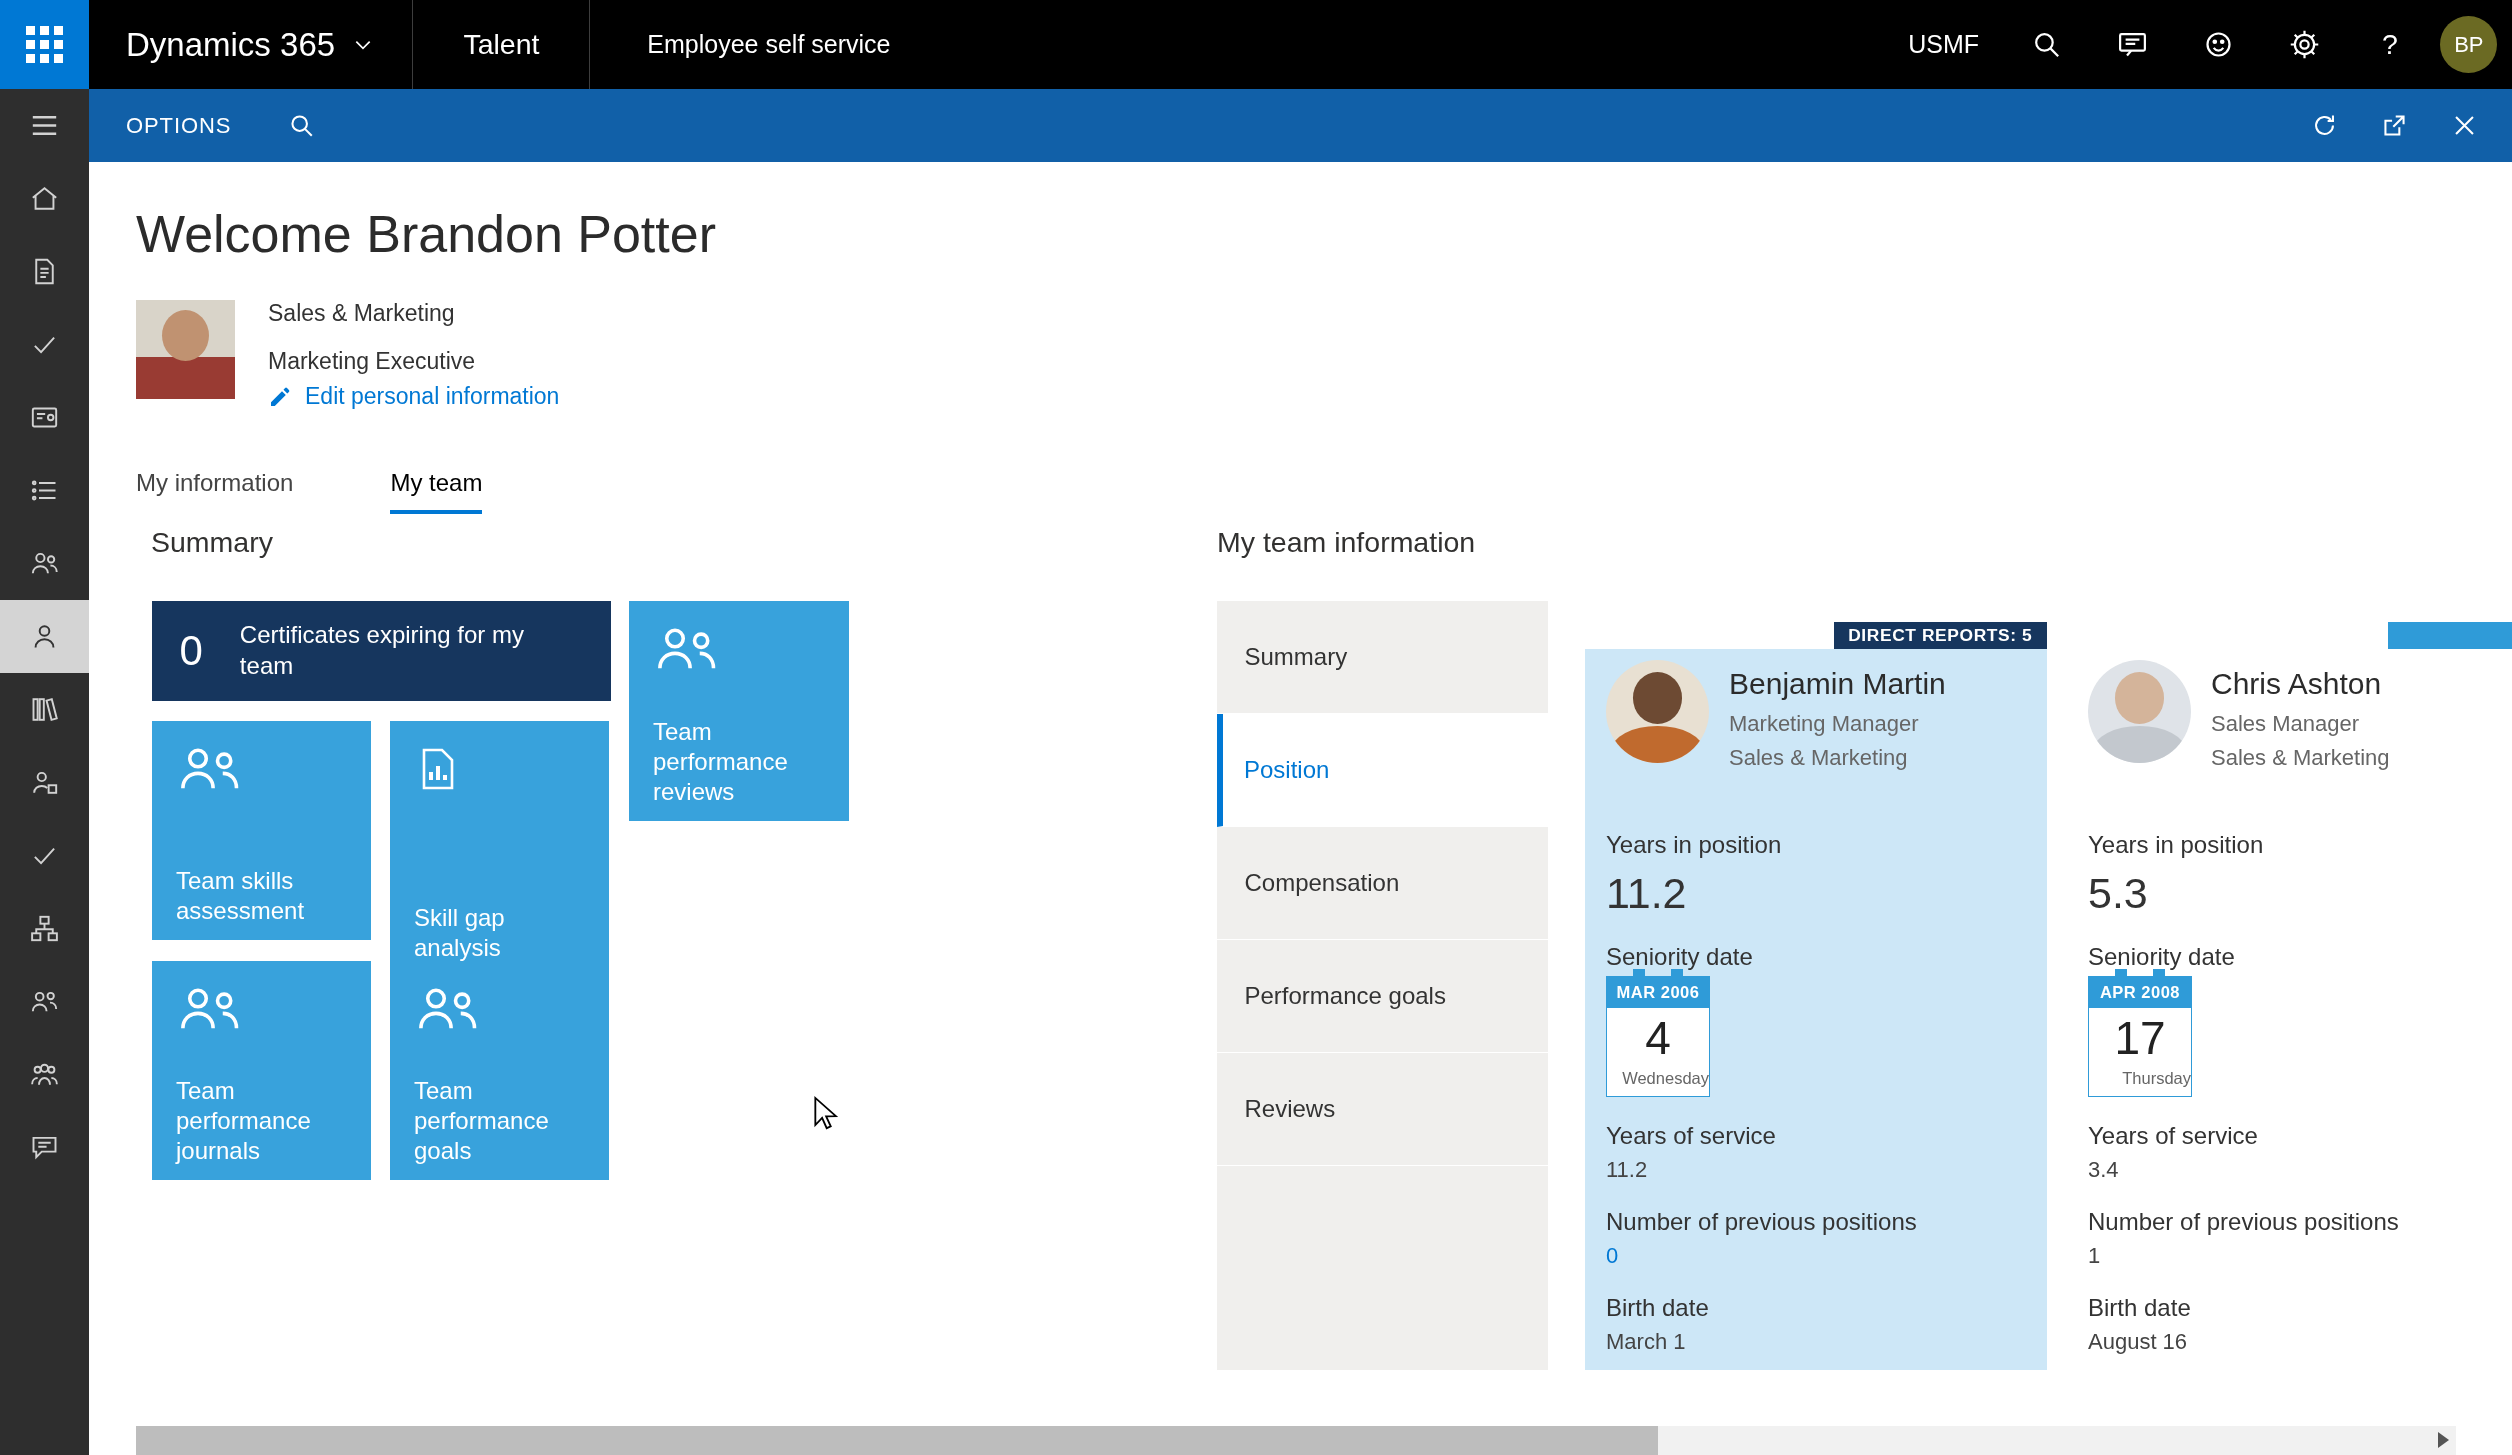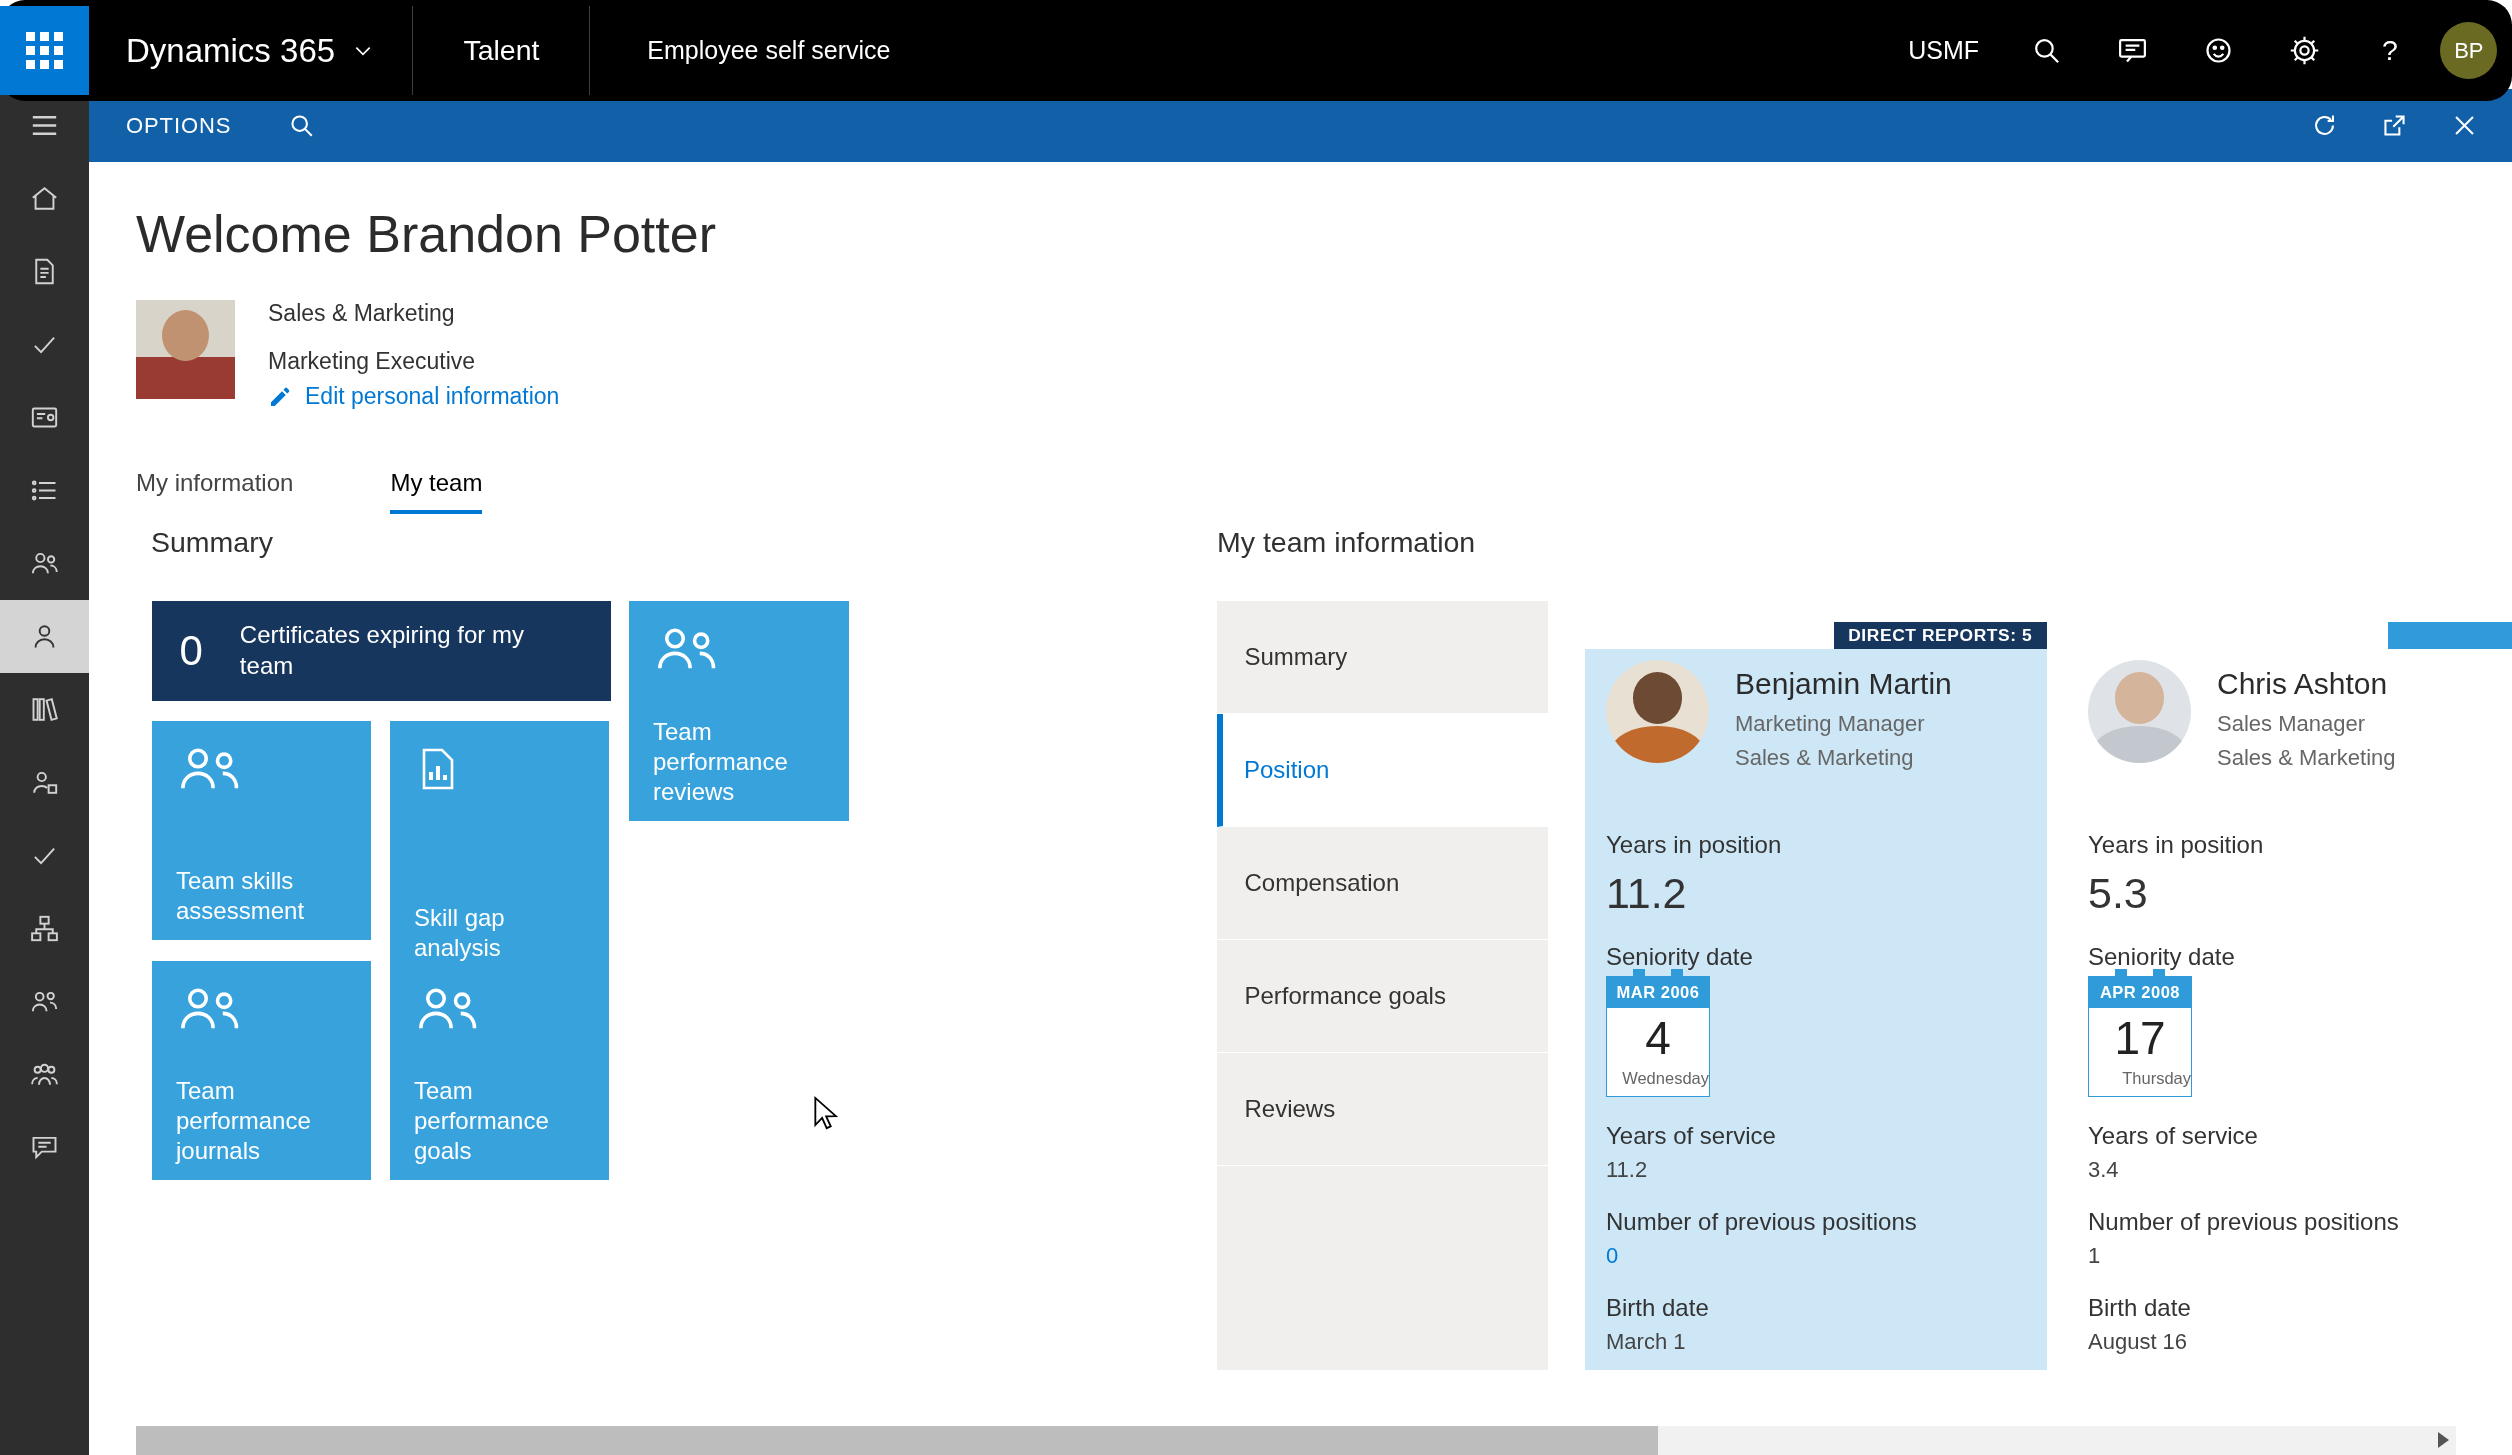--- a/index.html
+++ b/index.html
@@ -1,21 +1,21 @@
 <!DOCTYPE html>
 <html style="font-size:14.7px"><head>
 <meta charset="utf-8">
 <style>
   * { box-sizing: border-box; margin: 0; padding: 0; }
   html,body { width:2512px; height:1455px; overflow:hidden; }
   body { font-family:"Liberation Sans", sans-serif; background:#fff; color:#333; }
   .app { position:relative; width:2512px; height:1455px; overflow:hidden; }
 
   
-  .topbar { position:absolute; top:0; left:0; width:2512px; height:101px; background:#000; display:flex; align-items:center; color:#fff; z-index:30;border-radius:25px; }
+  .topbar { position:absolute; top:0; left:0; width:2512px; height:89px; background:#000; display:flex; align-items:flex-start; color:#fff; z-index:30; }
   .waffle { width:89px; height:89px; background:#0078d4; display:flex; align-items:center; justify-content:center; flex:0 0 auto; cursor:pointer; }
   .waffle-grid { width:37px; height:37px; display:grid; grid-template-columns:repeat(3,1fr); gap:5.5px; }
   .waffle-grid span { background:#fff; }
   .tb-app { display:flex; align-items:center; gap:18.4px; font-size:33px; font-weight:400; padding:0 39px 0 37px; height:100%; cursor:pointer; }
   .tb-sep { width:0.9px; height:89px; background:#3d3d3d; flex:0 0 auto; }
   .tb-module { font-size:28.5px; padding:0 50px; height:100%; display:flex; align-items:center; cursor:pointer; }
   .tb-page { font-size:25px; padding:0 57px; height:100%; display:flex; align-items:center; }
   .tb-right { margin-left:auto; display:flex; align-items:center; padding-right:14.7px; }
   .tb-company { font-size:25px; margin-right:24px; cursor:pointer; }
   .tb-icon { width:86px; height:89px; display:flex; align-items:center; justify-content:center; cursor:pointer; }
@@ -77,21 +77,21 @@
   .tn-item.active { background:#fff; color:#0078d4; border-left:6.4px solid #0078d4; padding-left:21px; }
 
   
   .card { position:absolute; top:460px; height:748px; }
   .card1 { left:1496px; width:462px; }
   .card2 { left:1978px; width:478px; }
   .card-badge { position:absolute; top:0; right:0; height:27px; display:flex; align-items:center; padding:0 14.7px; color:#fff; font-size:17.4px; font-weight:700; letter-spacing:0.6px; background:#16365e; }
   .card-badge.blue { background:#2f9bd8; width:157px; padding:0; }
   .card-body { position:absolute; top:27px; left:0; right:0; bottom:0; padding:7.3px 22px 0 21px; }
   .card1 .card-body { background:#cde7f7; }
-  .person-row { display:flex; gap:26px; padding-top:3.7px; }
+  .person-row { display:flex; gap:20px; padding-top:3.7px; }
   .avatar { width:103px; height:103px; border-radius:50%; position:relative; overflow:hidden; flex:0 0 auto; }
   .avatar .head { position:absolute; left:26%; top:12%; width:48%; height:50%; border-radius:50%; }
   .avatar .shirt { position:absolute; left:6%; bottom:-10%; width:88%; height:46%; border-radius:50% 50% 0 0; }
   .av-bm { background:#e8e0d2; } .av-bm .head { background:#6d4a33; } .av-bm .shirt { background:#c06a2e; }
   .av-ca { background:#dfe3e8; } .av-ca .head { background:#d4b49a; } .av-ca .shirt { background:#c3c8ce; }
   .person-names { padding-top:5.5px; }
   .p-name { font-size:30px; color:#2b2b2b; line-height:37px; }
   .p-sub { font-size:22px; color:#666; margin-top:8.3px; line-height:26px; }
   .fld-label { font-size:24px; color:#333; line-height:29px; }
   .m-top-lg { margin-top:59px; } .m-top-md { margin-top:24px; } .m-top-sm { margin-top:7.3px; }

